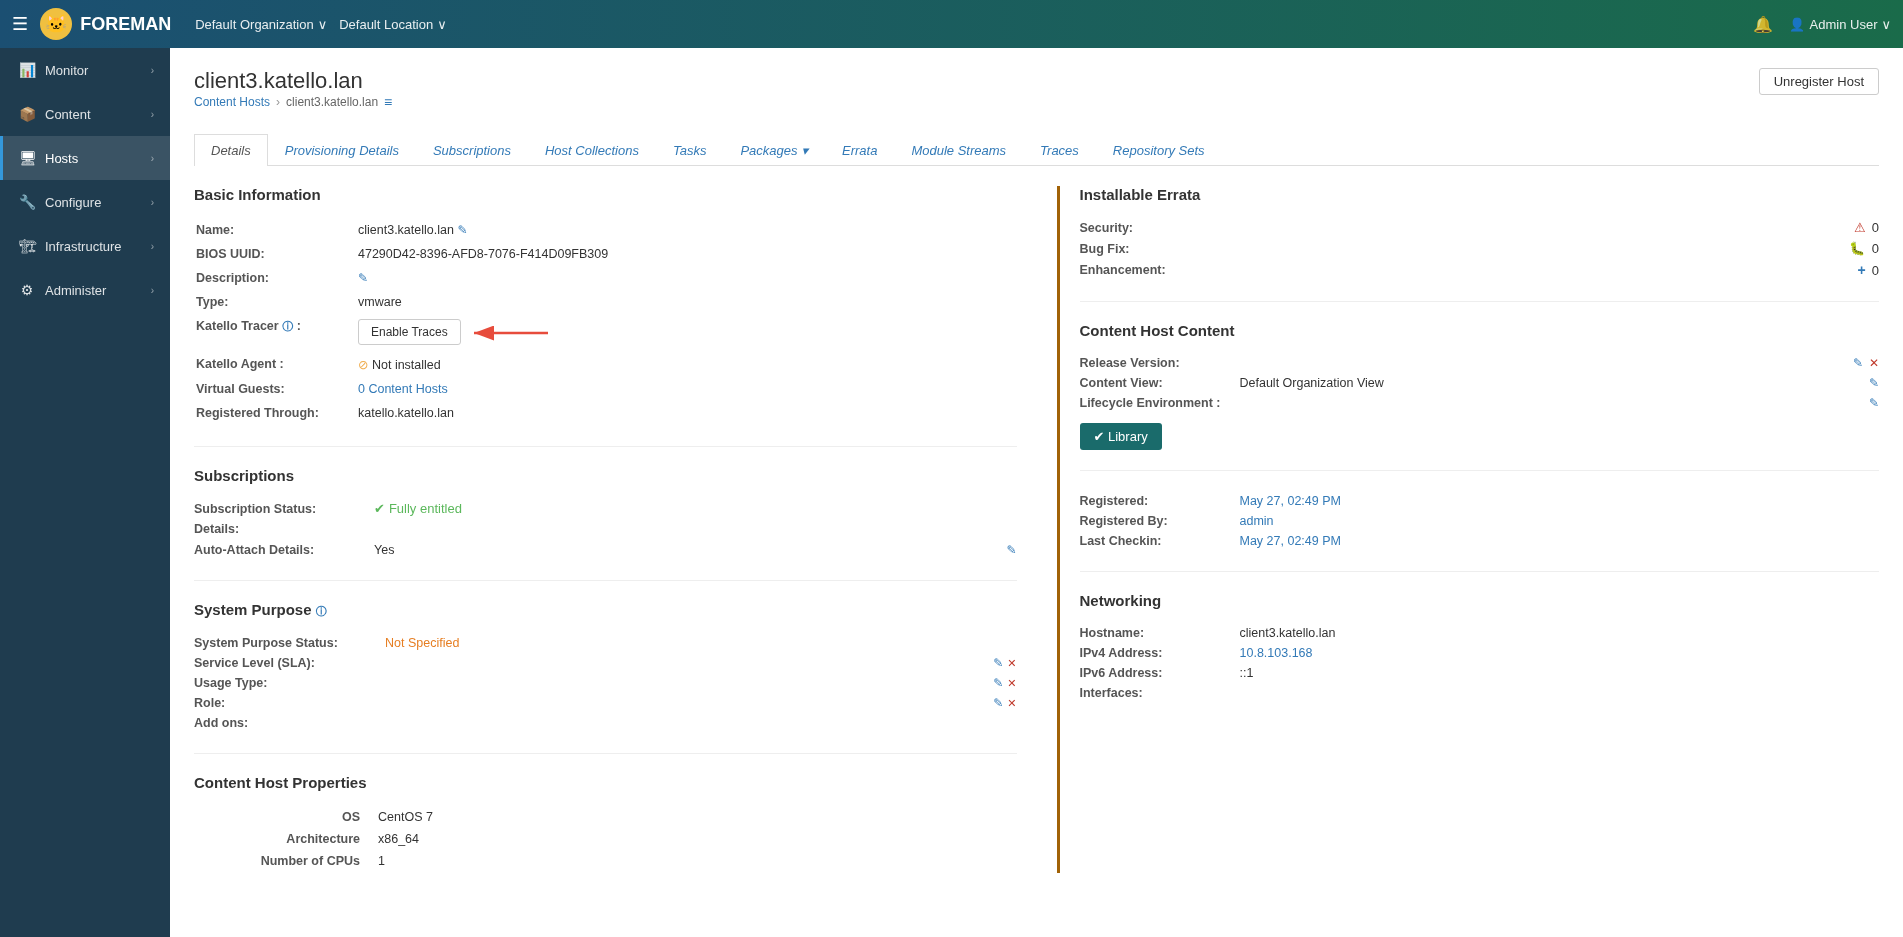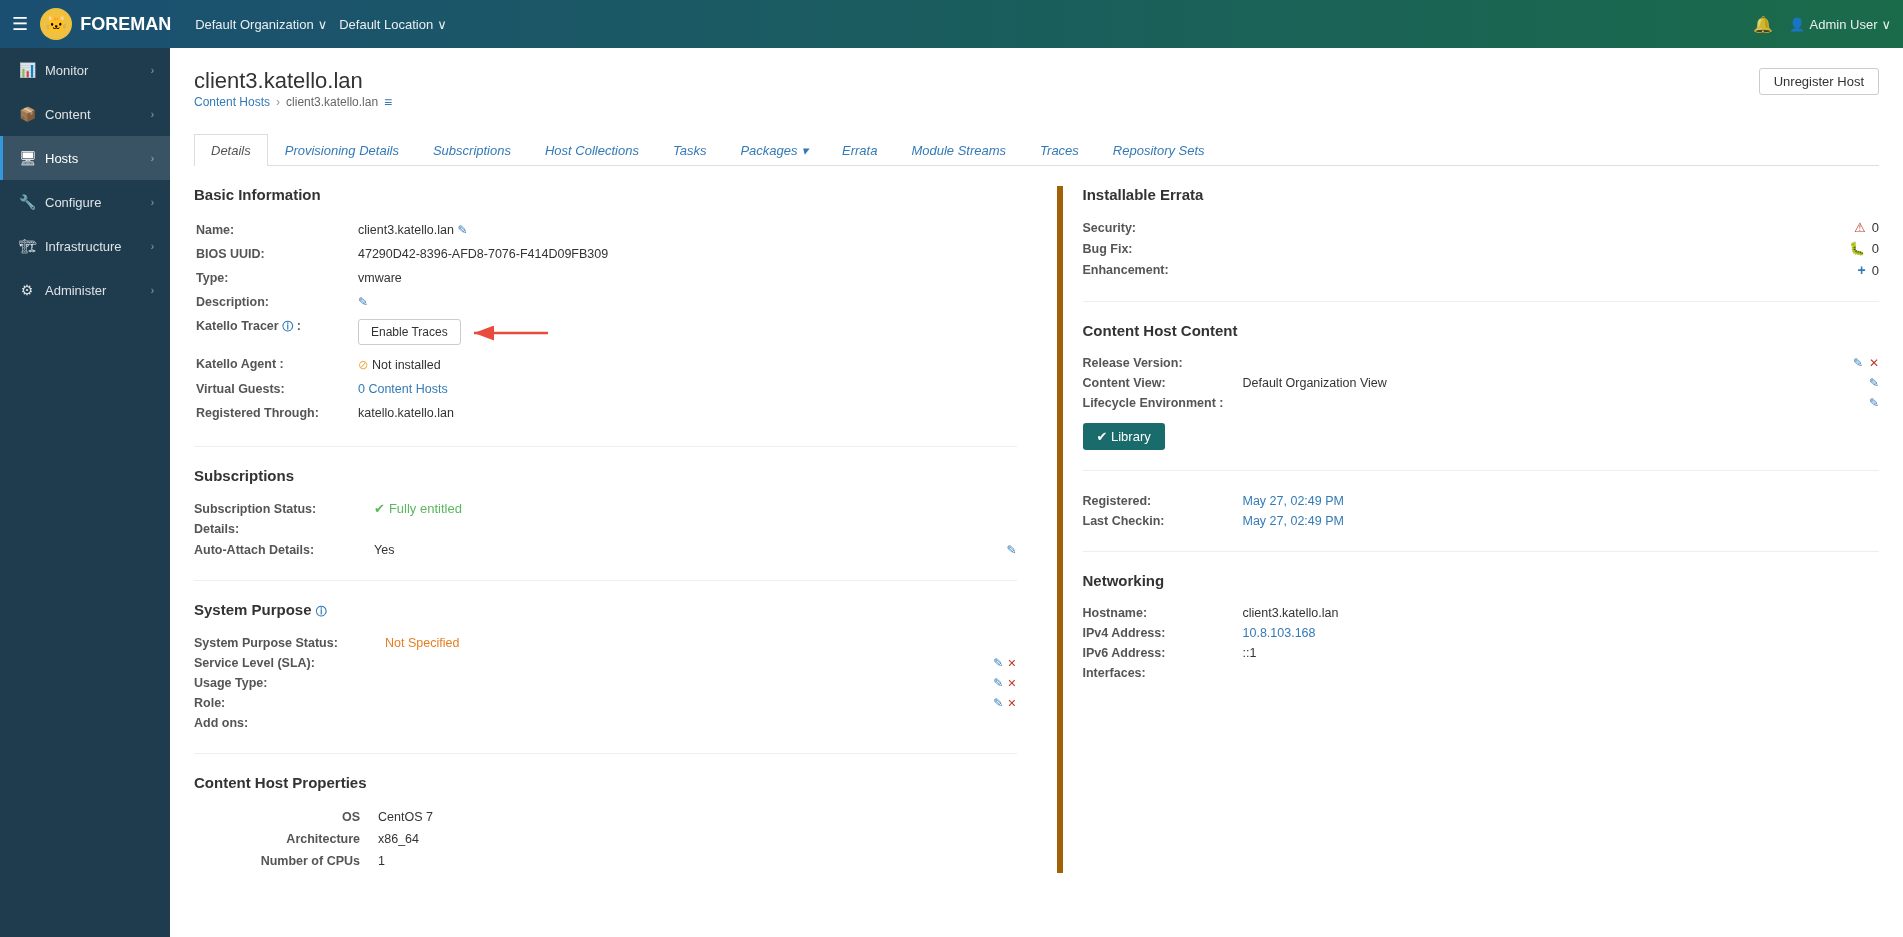--- a/index.html
+++ b/index.html
@@ -174,21 +174,21 @@
       gap: 4px;
     }
 
     
     .detail-grid {
       display: grid;
       grid-template-columns: 1fr 1fr;
       gap: 0 40px;
     }
     .left-col { }
-    .right-col { padding-left: 20px; border-left: 6px solid #a16207; }
+    .right-col { padding-left: 20px; border-left: 3px solid #a16207; }
 
     
     .section-title {
       font-size: 15px;
       font-weight: 600;
       color: #333;
       margin-bottom: 14px;
       padding-bottom: 0;
     }
     .section-divider {
@@ -449,30 +449,30 @@
                 <span class="edit-icon">✎</span>
               </td>
             </tr>
             <tr>
               <td class="label-col">BIOS UUID:</td>
               <td class="value-col">
                 <span>47290D42-8396-AFD8-7076-F414D09FB309</span>
               </td>
             </tr>
             <tr>
-              <td class="label-col">Type:</td>
-              <td class="value-col">
-                <span>vmware</span>
-              </td>
-            </tr>
-            <tr>
               <td class="label-col">Description:</td>
               <td class="value-col">
                 <span></span>
                 <span class="edit-icon">✎</span>
+              </td>
+            </tr>
+            <tr>
+              <td class="label-col">Type:</td>
+              <td class="value-col">
+                <span>vmware</span>
               </td>
             </tr>
             <tr>
               <td class="label-col">Katello Tracer <span class="info-circle">ⓘ</span> :</td>
               <td class="value-col">
                 <button class="btn btn-default">Enable Traces</button>
                 <svg width="80" height="28" style="vertical-align:middle;margin-left:6px;">
                   <defs>
                     <marker id="arrowhead" markerWidth="8" markerHeight="6" refX="8" refY="3" orient="auto">
                       <polygon points="0 0, 8 3, 0 6" fill="#e74c3c"></polygon>
@@ -640,20 +640,24 @@
             <span class="library-badge">✔ Library</span>
           </div>
 
           <hr class="section-divider">
 
           <div class="status-row">
             <span class="status-label">Registered:</span>
             <span class="status-value">May 27, 02:49 PM</span>
           </div>
           <div class="status-row">
+            <span class="status-label">Registered By:</span>
+            <span class="status-value">admin</span>
+          </div>
+          <div class="status-row">
             <span class="status-label">Last Checkin:</span>
             <span class="status-value">May 27, 02:49 PM</span>
           </div>
 
           <hr class="section-divider">
 
           <div class="section-title">Networking</div>
           <div class="net-row">
             <span class="net-label">Hostname:</span>
             <span class="net-value">client3.katello.lan</span>

